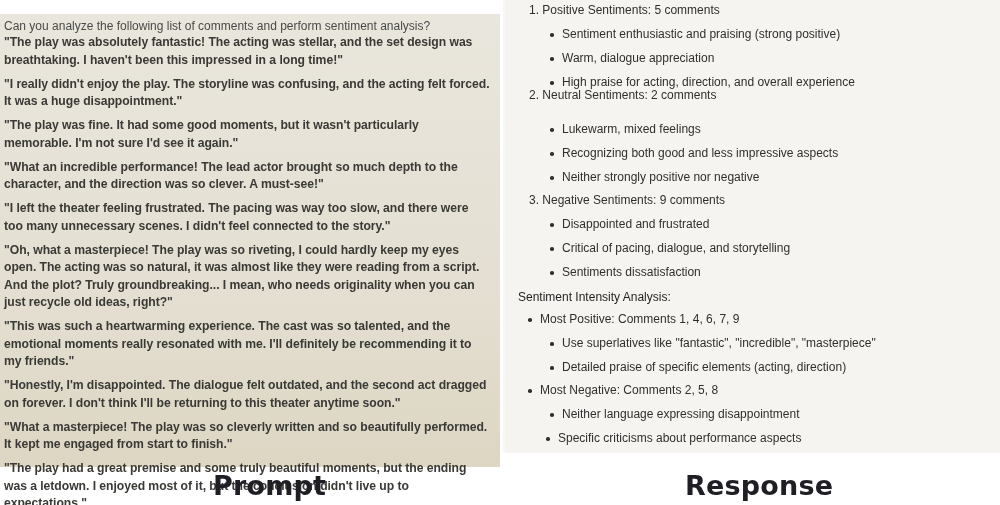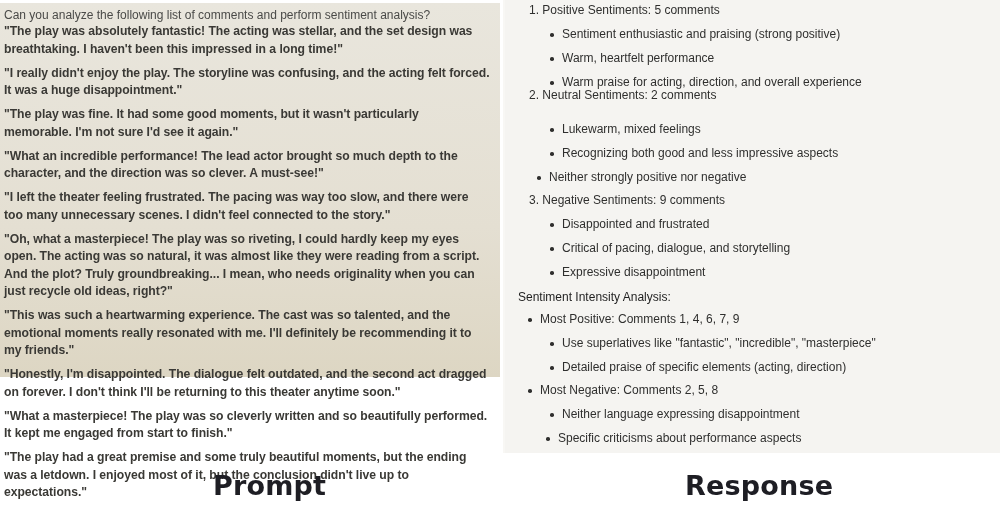--- a/index.html
+++ b/index.html
@@ -1,21 +1,21 @@
 <!DOCTYPE html>
 <html><head>
 <meta charset="utf-8">
 <style>
   html, body { margin: 0; padding: 0; }
   body {
     width: 1000px; height: 505px; background: #ffffff; position: relative; overflow: hidden;
     font-family: "Liberation Sans", sans-serif;
   }
   .panel-left {
-    position: absolute; left: 0; top: 3px; width: 500px; height: 374px;
+    position: absolute; left: 0; top: 14px; width: 500px; height: 453px;
     background: linear-gradient(180deg, #e9e6dd 0%, #e4dfd2 60%, #ddd6c3 100%);
     box-sizing: border-box; padding: 4px 0 0 4px;
   }
   .panel-right {
     position: absolute; left: 503px; top: 0; width: 497px; height: 453px;
     background: #f5f4f1; border-left: 2px solid #f8f7f4;
   }
   .prompt-intro {
     font-size: 12px; color: #4a4a48; margin: 0; line-height: 16px;
   }
@@ -51,32 +51,32 @@
     <p class="comment">"Honestly, I'm disappointed. The dialogue felt outdated, and the second act dragged on forever. I don't think I'll be returning to this theater anytime soon."</p>
     <p class="comment">"What a masterpiece! The play was so cleverly written and so beautifully performed. It kept me engaged from start to finish."</p>
     <p class="comment">"The play had a great premise and some truly beautiful moments, but the ending was a letdown. I enjoyed most of it, but the conclusion didn't live up to expectations."</p>
   </div>
 </div>
 
 <div class="panel-right">
   <div class="resp">
     <div class="line" style="left:24px;top:3px">1. Positive Sentiments: 5 comments</div>
     <div class="line bullet" style="left:57px;top:27px">Sentiment enthusiastic and praising (strong positive)</div>
-    <div class="line bullet" style="left:57px;top:51px">Warm, heartfelt performance</div>
-    <div class="line bullet" style="left:57px;top:75px">Warm praise for acting, direction, and overall experience</div>
+    <div class="line bullet" style="left:57px;top:51px">Warm, dialogue appreciation</div>
+    <div class="line bullet" style="left:57px;top:75px">High praise for acting, direction, and overall experience</div>
 
     <div class="line" style="left:24px;top:88px">2. Neutral Sentiments: 2 comments</div>
     <div class="line bullet" style="left:57px;top:122px">Lukewarm, mixed feelings</div>
     <div class="line bullet" style="left:57px;top:146px">Recognizing both good and less impressive aspects</div>
-    <div class="line bullet" style="left:44px;top:170px">Neither strongly positive nor negative</div>
+    <div class="line bullet" style="left:57px;top:170px">Neither strongly positive nor negative</div>
 
     <div class="line" style="left:24px;top:193px">3. Negative Sentiments: 9 comments</div>
     <div class="line bullet" style="left:57px;top:217px">Disappointed and frustrated</div>
     <div class="line bullet" style="left:57px;top:241px">Critical of pacing, dialogue, and storytelling</div>
-    <div class="line bullet" style="left:57px;top:265px">Expressive disappointment</div>
+    <div class="line bullet" style="left:57px;top:265px">Sentiments dissatisfaction</div>
 
     <div class="line heading" style="left:13px;top:290px">Sentiment Intensity Analysis:</div>
 
     <div class="line bullet" style="left:35px;top:312px">Most Positive: Comments 1, 4, 6, 7, 9</div>
     <div class="line bullet" style="left:57px;top:336px">Use superlatives like "fantastic", "incredible", "masterpiece"</div>
     <div class="line bullet" style="left:57px;top:360px">Detailed praise of specific elements (acting, direction)</div>
 
     <div class="line bullet" style="left:35px;top:383px">Most Negative: Comments 2, 5, 8</div>
     <div class="line bullet" style="left:57px;top:407px">Neither language expressing disappointment</div>
     <div class="line bullet" style="left:53px;top:431px">Specific criticisms about performance aspects</div>

